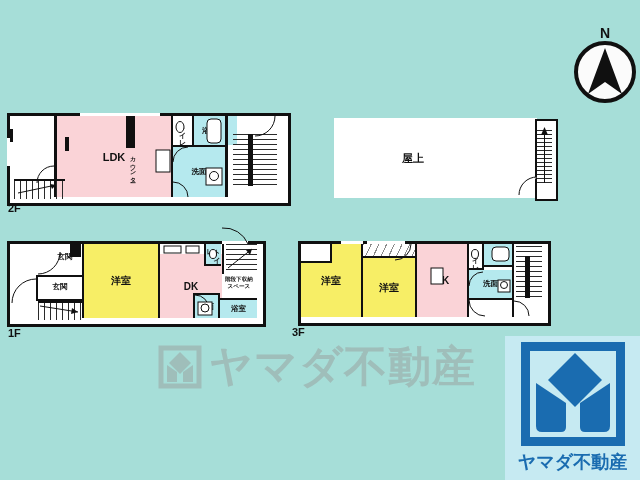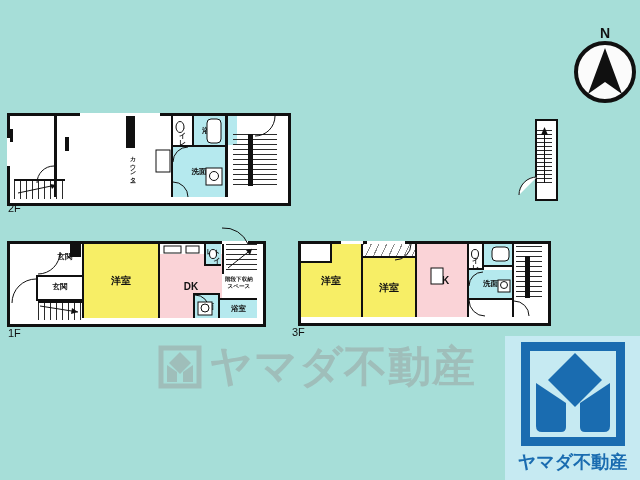--- a/index.html
+++ b/index.html
@@ -5,21 +5,21 @@
   html,body{margin:0;padding:0;}
   .canvas{position:relative;width:640px;height:480px;background:#a6ded8;overflow:hidden;
           font-family:"Liberation Sans","DejaVu Sans",sans-serif;color:#111;}
   .plan{position:absolute;background:#fff;border:3px solid #101010;}
   .room{position:absolute;display:flex;align-items:center;justify-content:center;font-weight:bold;}
   .pink{background:#fad3d7;} .yellow{background:#f7ee66;} .cyan{background:#b5e9ee;}
   .wall{position:absolute;background:#101010;}
   .window{position:absolute;background:#fff;}
   .lbl-lg{font-size:11px;} .lbl-md{font-size:10px;} .lbl-sm{font-size:7.5px;}
   .vtext{writing-mode:vertical-rl;text-orientation:upright;font-weight:bold;font-size:7px;line-height:1;}
-  .floor-tag{position:absolute;font-weight:normal;font-size:11px;color:#101010;}
+  .floor-tag{position:absolute;font-weight:bold;font-size:11px;color:#101010;}
   .hatch-h{position:absolute;background:repeating-linear-gradient(to bottom,#2a2a2a 0 1px,transparent 1px 5px);}
   .hatch-h4{position:absolute;background:repeating-linear-gradient(to bottom,#2a2a2a 0 1px,transparent 1px 4px);}
   .hatch-d{position:absolute;background:repeating-linear-gradient(115deg,#8a8a8a 0 1px,transparent 1px 7px);}
   .stairs-v{position:absolute;border-top:2px solid #101010;
             background:repeating-linear-gradient(to right,#2a2a2a 0 1px,transparent 1px 6px);}
   svg.overlay{position:absolute;overflow:visible;pointer-events:none;}
   .tinybox{position:absolute;font-weight:bold;text-align:center;}
   .compass{position:absolute;left:572px;top:26px;width:66px;text-align:center;}
   .compass-n{font-weight:bold;font-size:14px;line-height:14px;}
   .compass-circle{position:absolute;left:2px;top:15px;width:54px;height:54px;background:#fbfbfb;
@@ -39,20 +39,23 @@
   <div class="compass">
     <div class="compass-n">N</div>
     <div class="compass-circle">
       <svg width="54" height="54" viewBox="0 0 54 54">
         <polygon points="27,3 44,49 27,37 10,49" fill="#101010"></polygon>
       </svg>
     </div>
   </div>
 
   <div class="plan" style="left:7px;top:113px;width:278px;height:87px;">
+    <div class="room pink lbl-lg" style="left:47px;top:0;width:114px;height:81px;">
+      <span>LDK</span>
+    </div>
     <div class="wall" style="left:44px;top:0;width:3px;height:81px;"></div>
     <div class="wall" style="left:116px;top:0;width:9px;height:32px;"></div>
     <div class="tinybox vtext" style="left:113px;top:34px;width:14px;height:42px;font-size:8px;transform:scale(0.75);transform-origin:top center;">カウンター</div>
     <div class="wall" style="left:0;top:13px;width:3px;height:13px;"></div>
     <div class="wall" style="left:55px;top:21px;width:4px;height:14px;"></div>
     <div class="wall" style="left:161px;top:0;width:2px;height:81px;"></div>
     <div class="room vtext" style="left:163px;top:0;width:19px;height:29px;background:#fff;">
       <span class="vtext">トイレ</span>
     </div>
     <div class="wall" style="left:182px;top:0;width:2px;height:31px;"></div>
@@ -78,20 +81,23 @@
       <rect x="197" y="3" width="14" height="24" rx="4" fill="#fff" stroke="#101010" stroke-width="1"></rect>
       <rect x="196" y="52" width="16" height="17" fill="#fff" stroke="#101010" stroke-width="1"></rect>
       <circle cx="204" cy="60" r="4.5" fill="none" stroke="#101010" stroke-width="1"></circle>
       <ellipse cx="170" cy="11" rx="4" ry="5.5" fill="#fff" stroke="#101010" stroke-width="1"></ellipse>
       <path d="M 8,77 L 46,69" stroke="#101010" stroke-width="1" fill="none"></path>
       <polygon points="46,69 40,68 42,73" fill="#101010"></polygon>
     </svg>
   </div>
   <div class="floor-tag" style="left:8px;top:202px;">2F</div>
 
+  <div style="position:absolute;left:334px;top:118px;width:203px;height:80px;background:#fff;">
+    <span style="position:absolute;left:68px;top:33px;font-weight:bold;font-size:11px;">屋上</span>
+  </div>
   <div style="position:absolute;left:535px;top:119px;width:19px;height:78px;background:#fff;border:2px solid #101010;">
     <div class="hatch-h4" style="left:0;top:9px;width:15px;height:56px;"></div>
     <svg class="overlay" style="left:0;top:0;" width="15" height="74" viewBox="0 0 15 74">
       <line x1="7.5" y1="10" x2="7.5" y2="62" stroke="#101010" stroke-width="1"></line>
       <polygon points="7.5,6 4,14 11,14" fill="#101010"></polygon>
       <path d="M 0,56 A 18,18 0 0 0 -18,74" fill="#fff" stroke="#101010" stroke-width="1"></path>
     </svg>
   </div>
 
   <div class="plan" style="left:7px;top:241px;width:253px;height:80px;">

